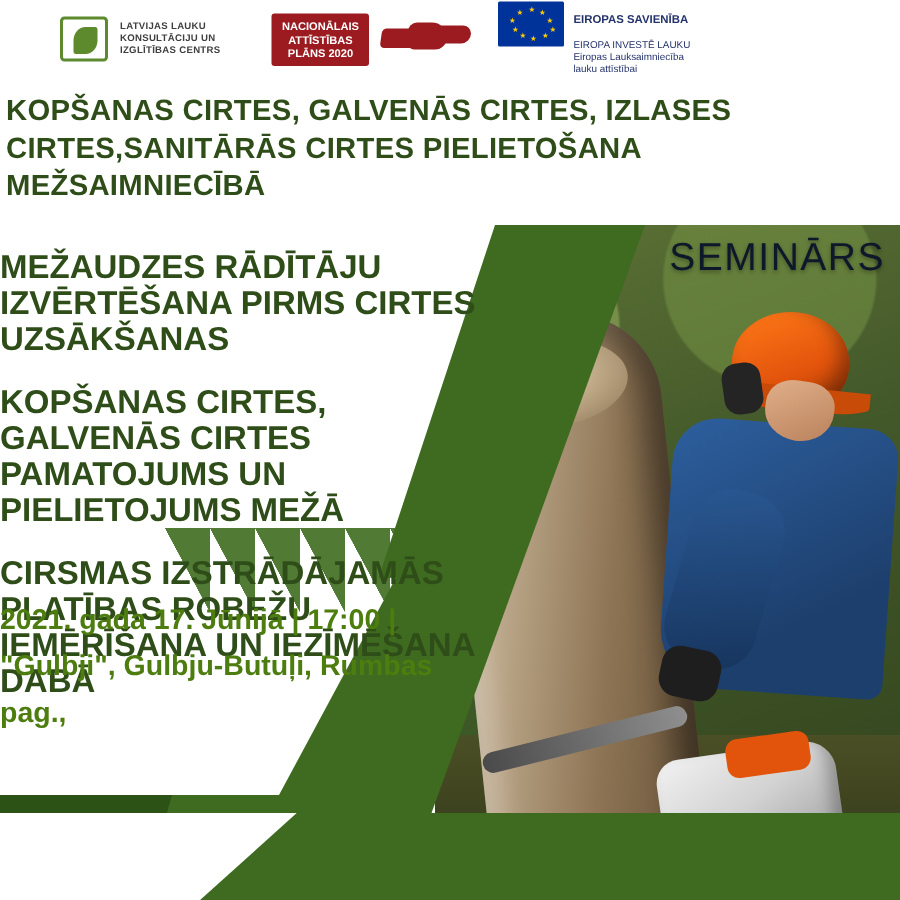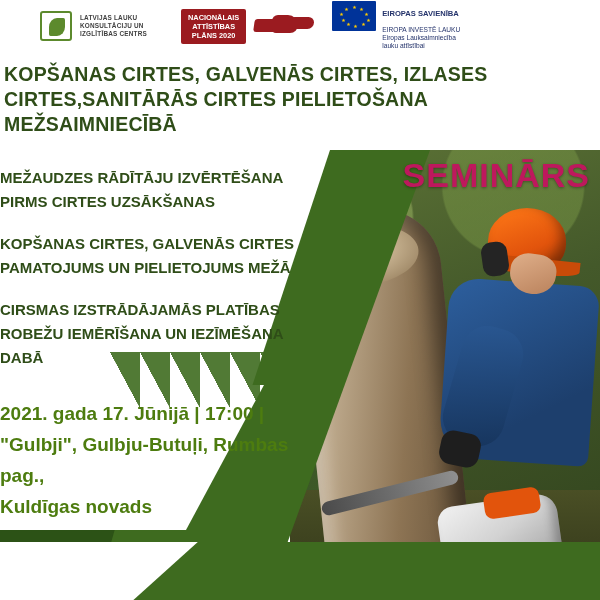--- a/index.html
+++ b/index.html
@@ -287,37 +287,37 @@
     background:
       linear-gradient(to top right, transparent 49.6%, #3e6b1f 50%) 0 0/30px 56px repeat-x;
     opacity: .9;
   }
 
   
   .seminars {
     position: absolute;
     right: 0; top: 152px;
     z-index: 25;
-    font-size: 34px;
-    font-weight: bold;
-    color: #be185d;
+    font-size: 26px;
+    font-weight: normal;
+    color: #0f172a;
     letter-spacing: 1px;
     padding: 4px 10px 4px 22px;
     text-shadow: 0 1px 3px rgba(0,0,0,.35);
   }
 
   
   .bullets {
     position: absolute;
     left: 0; top: 166px;
     width: 330px;
     z-index: 20;
   }
   .bullet {
-    font-size: 15px;
+    font-size: 22px;
     line-height: 24px;
     font-weight: bold;
     color: #2f4d18;
     margin-bottom: 18px;
     padding-left: 0;
     white-space: pre-line;
   }
 
   
   .details {
@@ -470,21 +470,20 @@
 
   <div class="bullets">
     <div class="bullet">MEŽAUDZES RĀDĪTĀJU IZVĒRTĒŠANA PIRMS CIRTES UZSĀKŠANAS</div>
     <div class="bullet">KOPŠANAS CIRTES, GALVENĀS CIRTES PAMATOJUMS UN PIELIETOJUMS MEŽĀ</div>
     <div class="bullet">CIRSMAS IZSTRĀDĀJAMĀS PLATĪBAS ROBEŽU IEMĒRĪŠANA UN IEZĪMĒŠANA DABĀ</div>
   </div>
 
   <div class="details">
     <div class="line">2021. gada 17. Jūnijā | 17:00 |</div>
     <div class="line">"Gulbji", Gulbju-Butuļi, Rumbas pag.,</div>
-    <div class="line">Kuldīgas novads</div>
   </div>
 
   <div class="footer">
     <div class="darkwedge"></div>
   </div>
   <div class="contact">Informācija un pieteikšanās: Valdis Usne,
 mob.tālr. 26438175;</div>
   <div class="web">
     <div class="house-icon">
       <div class="roof"></div>

